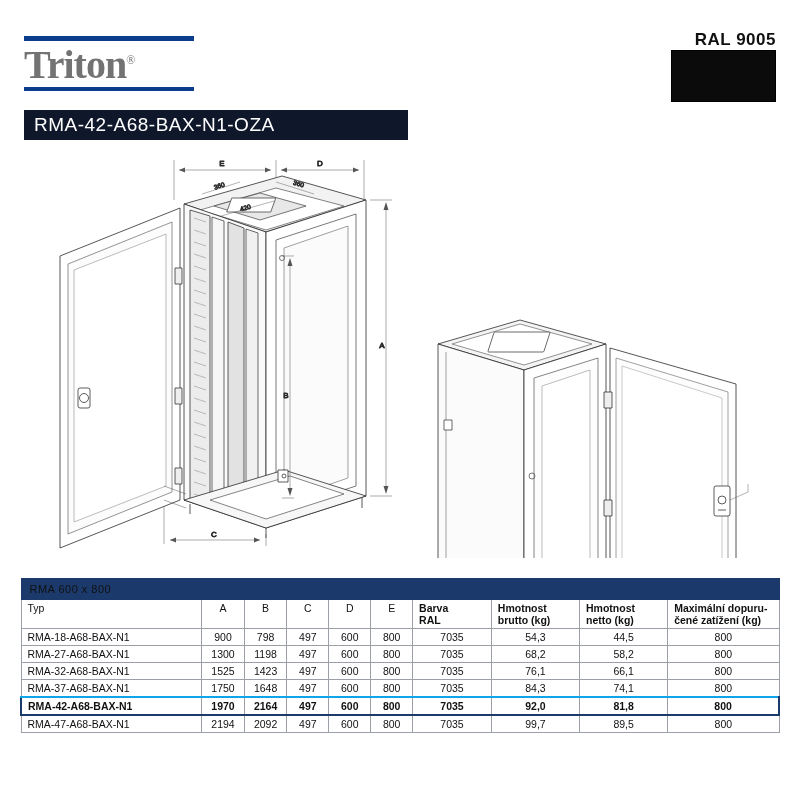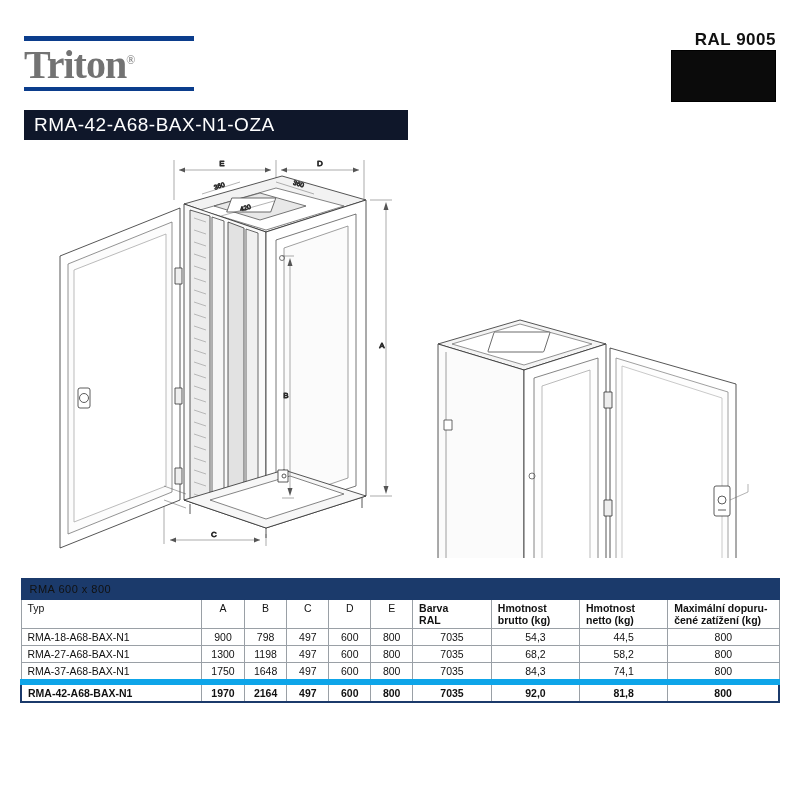--- a/index.html
+++ b/index.html
@@ -102,21 +102,21 @@
   .hdr td {
     background:#ffffff;
     font-size:10.5px;
     vertical-align:top;
     line-height:1.15;
   }
   .hdr td.b { font-weight:bold; }
   .c { text-align:center; }
   .l { text-align:left; padding-left:6px !important; }
   tr.highlight td {
-    border-top:6px solid #0ea5e9;
+    border-top:2px solid #0ea5e9;
     border-bottom:2px solid #1b3a6b;
     font-weight:bold;
   }
   tr.highlight td:first-child { border-left:2px solid #1b3a6b; }
   tr.highlight td:last-child { border-right:2px solid #1b3a6b; }
   
   col.typ { width:200px; }
   col.num { width:44px; }
   col.ral { width:84px; }
   col.wt  { width:92px; }
@@ -372,20 +372,32 @@
           <td class="c">1198</td>
           <td class="c">497</td>
           <td class="c">600</td>
           <td class="c">800</td>
           <td class="c">7035</td>
           <td class="c">68,2</td>
           <td class="c">58,2</td>
           <td class="c">800</td>
         </tr>
         <tr>
+          <td class="l">RMA-32-A68-BAX-N1</td>
+          <td class="c">1525</td>
+          <td class="c">1423</td>
+          <td class="c">497</td>
+          <td class="c">600</td>
+          <td class="c">800</td>
+          <td class="c">7035</td>
+          <td class="c">76,1</td>
+          <td class="c">66,1</td>
+          <td class="c">800</td>
+        </tr>
+        <tr>
           <td class="l">RMA-37-A68-BAX-N1</td>
           <td class="c">1750</td>
           <td class="c">1648</td>
           <td class="c">497</td>
           <td class="c">600</td>
           <td class="c">800</td>
           <td class="c">7035</td>
           <td class="c">84,3</td>
           <td class="c">74,1</td>
           <td class="c">800</td>
@@ -395,15 +407,27 @@
           <td class="c">1970</td>
           <td class="c">2164</td>
           <td class="c">497</td>
           <td class="c">600</td>
           <td class="c">800</td>
           <td class="c">7035</td>
           <td class="c">92,0</td>
           <td class="c">81,8</td>
           <td class="c">800</td>
         </tr>
+        <tr>
+          <td class="l">RMA-47-A68-BAX-N1</td>
+          <td class="c">2194</td>
+          <td class="c">2092</td>
+          <td class="c">497</td>
+          <td class="c">600</td>
+          <td class="c">800</td>
+          <td class="c">7035</td>
+          <td class="c">99,7</td>
+          <td class="c">89,5</td>
+          <td class="c">800</td>
+        </tr>
       </tbody>
   </table>
 </div>
 
 </body></html>

